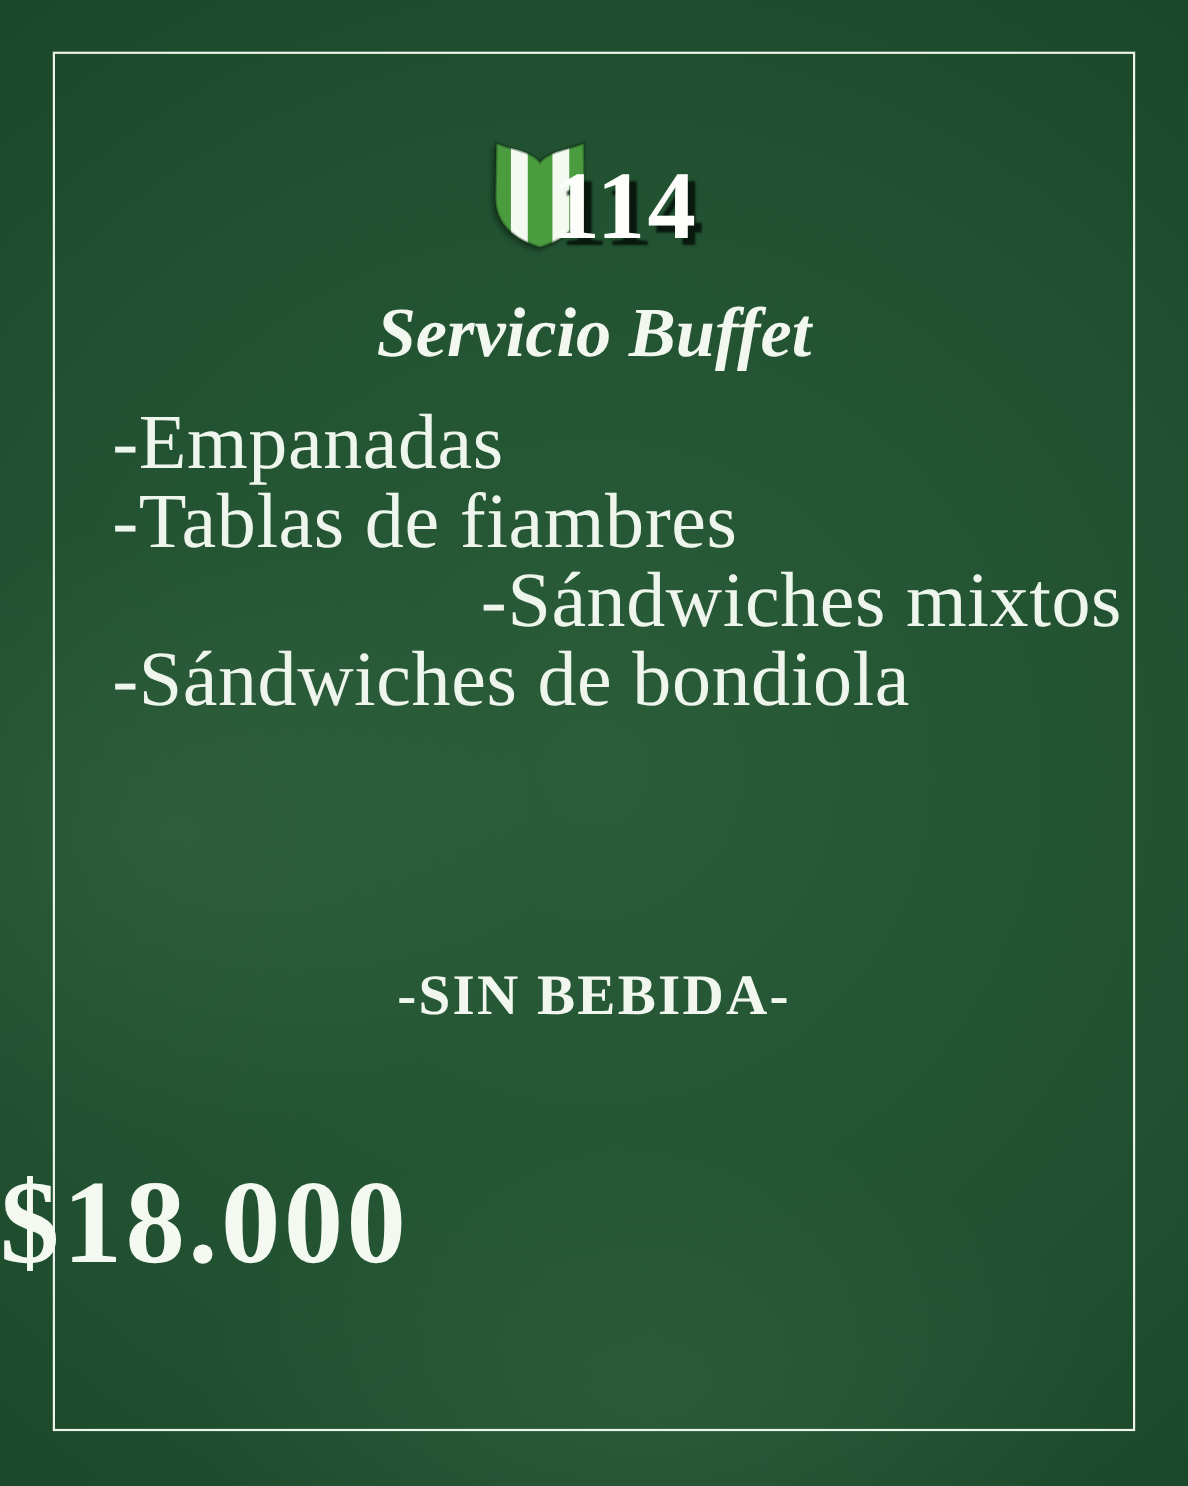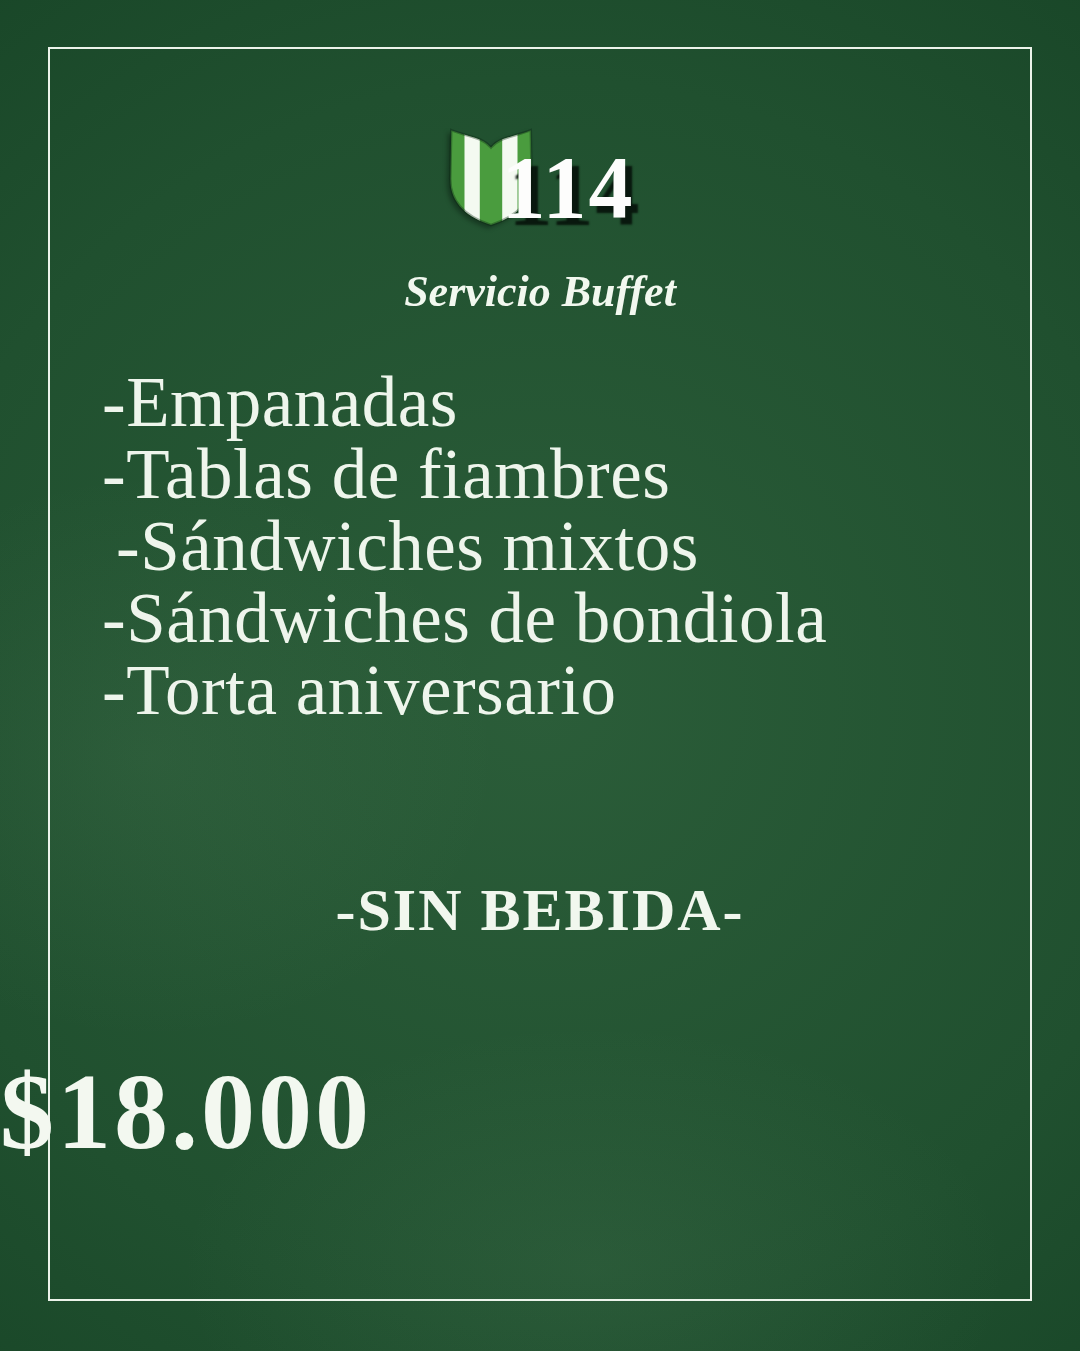--- a/index.html
+++ b/index.html
@@ -38,39 +38,39 @@
     letter-spacing:2px;
     text-shadow:7px 7px 2px rgba(6,16,9,0.88);
     z-index:2;
   }
   .title{
     position:absolute;
     top:268px;left:0;width:100%;
     text-align:center;
     font-style:italic;
     font-weight:600;
-    font-size:44px;
+    font-size:64px;
     line-height:1.1;
     color:#f2f8ef;
   }
   .menu{
     position:absolute;
     top:366px;left:102px;right:60px;
     font-size:71px;
     line-height:72px;
     color:#eef5ec;
     letter-spacing:0.5px;
   }
   .menu .menu-item{white-space:nowrap;}
-  .menu .menu-item.indent{padding-left:14px;}
+  .menu .menu-item.indent{padding-left:14px;text-align:right;}
   .note{
     position:absolute;
     top:876px;left:0;width:100%;
     text-align:center;
-    font-size:60px;
+    font-size:52px;
     font-weight:bold;
     letter-spacing:2px;
     color:#f1f7ee;
   }
   .price{
     position:absolute;
     top:1050px;left:0;width:100%;
     text-align:left;
     font-size:108px;
     font-weight:bold;
@@ -102,20 +102,19 @@
     <span class="number">114</span>
   </div>
 
   <div class="title">Servicio Buffet</div>
 
   <div class="menu">
     <div class="menu-item">-Empanadas</div>
     <div class="menu-item">-Tablas de fiambres</div>
     <div class="menu-item indent">-Sándwiches mixtos</div>
     <div class="menu-item">-Sándwiches de bondiola</div>
-    <div class="menu-item">-Torta aniversario</div>
   </div>
 
   <div class="note">-SIN BEBIDA-</div>
 
   <div class="price">$18.000</div>
 
 </div>
 
 </body></html>

